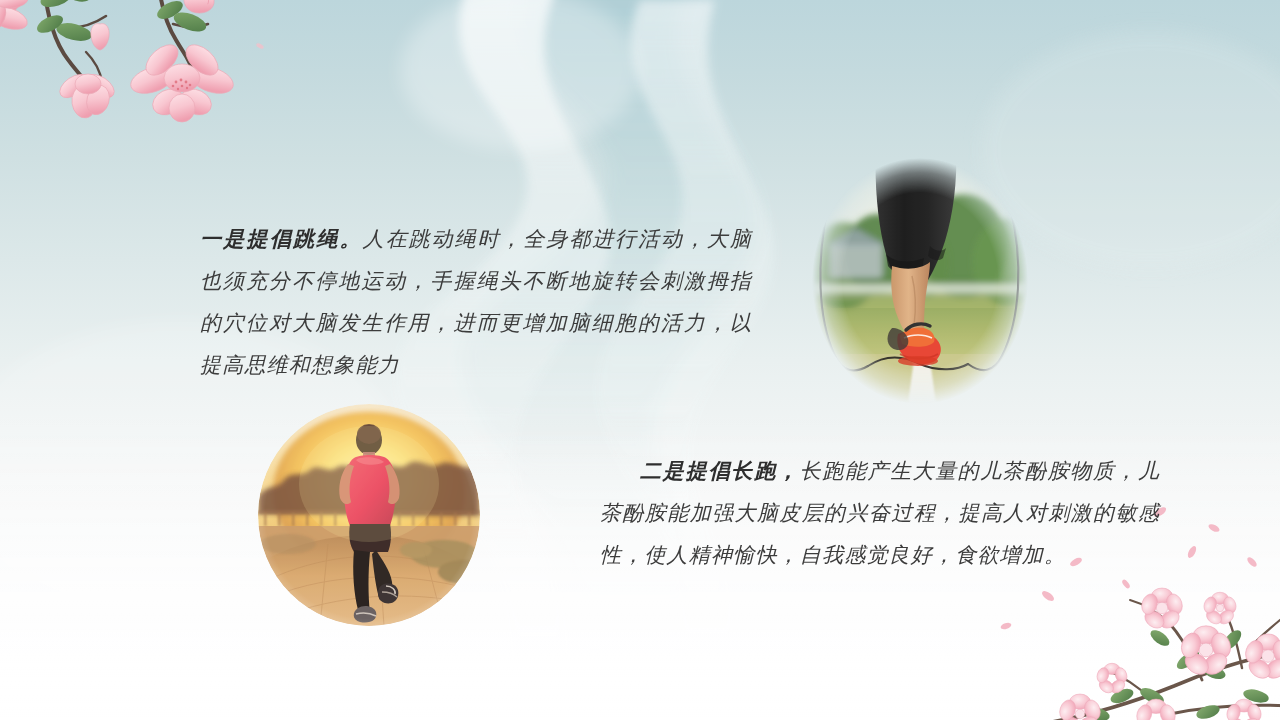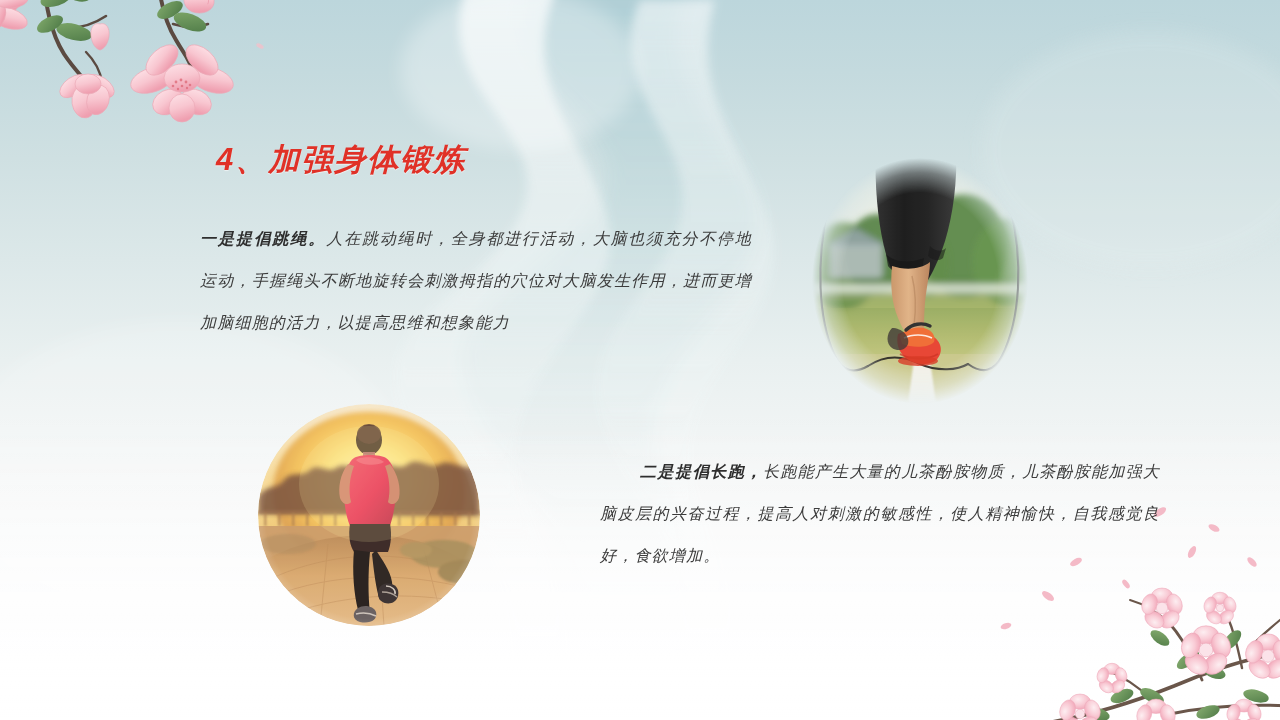--- a/index.html
+++ b/index.html
@@ -59,21 +59,21 @@
     letter-spacing: 2px;
     color: #e03127;
     white-space: nowrap;
     text-shadow: 0 1px 1px rgba(255,255,255,0.6);
   }
 
   
   .para {
     position: absolute;
     color: #3c3c3c;
-    font-size: 16px;
+    font-size: 21px;
     font-style: italic;
     line-height: 42px;
     letter-spacing: 1.2px;
     text-align: justify;
     text-justify: inter-character;
   }
   .para .lead {
     font-weight: bold;
     font-style: italic;
     letter-spacing: 1.5px;
@@ -384,21 +384,20 @@
         <ellipse cx="236" cy="52" rx="6.5" ry="3.2" transform="rotate(-62 236 52)"></ellipse>
         <ellipse cx="296" cy="62" rx="6" ry="3" transform="rotate(46 296 62)"></ellipse>
         <ellipse cx="120" cy="62" rx="6.5" ry="3.2" transform="rotate(-28 120 62)"></ellipse>
         <ellipse cx="92" cy="96" rx="7" ry="3.4" transform="rotate(36 92 96)"></ellipse>
         <ellipse cx="50" cy="126" rx="5.5" ry="2.8" transform="rotate(-18 50 126)"></ellipse>
         <ellipse cx="170" cy="84" rx="5" ry="2.6" transform="rotate(52 170 84)"></ellipse>
       </g>
     </svg>
   </div>
 
-  <div class="title">4、加强身体锻炼</div>
 
   <div class="photo-jumprope">
     <svg viewBox="0 0 216 246" xmlns="http://www.w3.org/2000/svg" preserveAspectRatio="xMidYMid slice">
       <defs>
         <linearGradient id="skyG" x1="0" y1="0" x2="0" y2="1">
           <stop offset="0%" stop-color="#e9eee6"></stop>
           <stop offset="100%" stop-color="#dde6da"></stop>
         </linearGradient>
         <linearGradient id="grassG" x1="0" y1="0" x2="0" y2="1">
           <stop offset="0%" stop-color="#8ea559"></stop>

